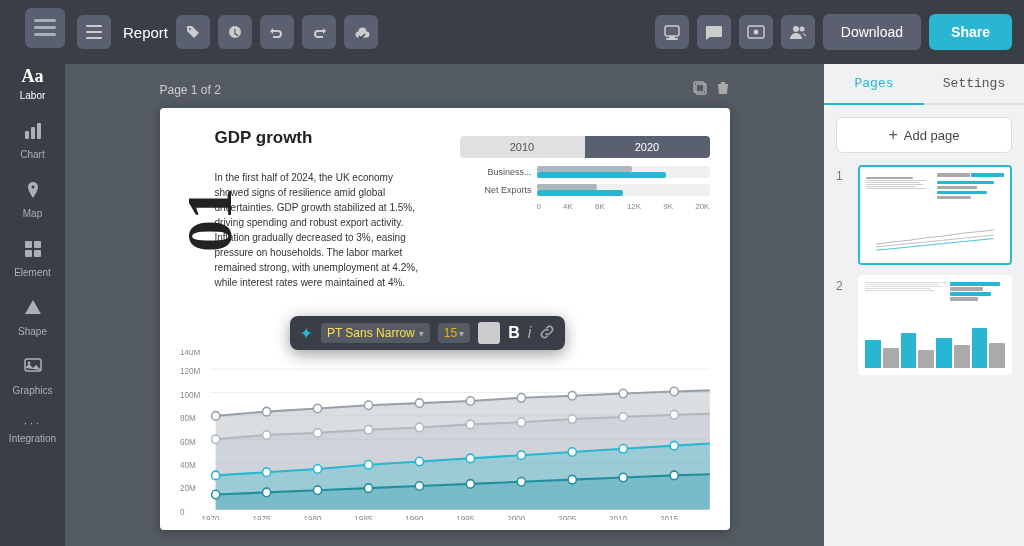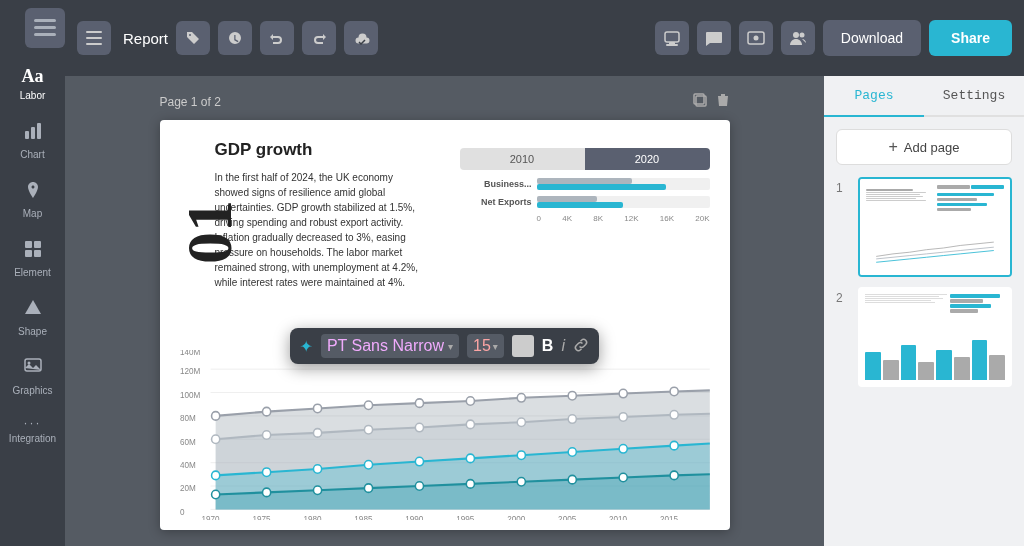--- a/index.html
+++ b/index.html
@@ -38,21 +38,21 @@
     
     .main-area {
       flex: 1;
       display: flex;
       flex-direction: column;
       background: #555b63;
     }
 
     
     .toolbar {
-      height: 76px;
+      height: 64px;
       background: #3a3f47;
       display: flex;
       align-items: center;
       padding: 0 12px;
       gap: 8px;
       flex-shrink: 0;
     }
     .toolbar-left {
       display: flex; align-items: center; gap: 8px;
     }
@@ -145,21 +145,21 @@
       top: 80px;
       font-family: Georgia, serif;
     }
     .content-main {
       margin-left: 55px;
     }
     .gdp-title {
       font-size: 17px;
       font-weight: 700;
       color: #222;
-      margin-bottom: 10px;
+      margin-bottom: 22px;
     }
     .gdp-text {
       font-size: 10.5px;
       color: #333;
       line-height: 1.5;
       max-width: 220px;
     }
 
     
     .chart-container {
@@ -197,21 +197,20 @@
       align-items: center;
       margin-bottom: 6px;
       gap: 5px;
     }
     .bar-label {
       font-size: 9px;
       color: #555;
       width: 72px;
       text-align: right;
       flex-shrink: 0;
-      font-weight: bold;
     }
     .bar-track {
       flex: 1;
       height: 14px;
       background: #f0f0f0;
       border-radius: 2px;
       position: relative;
       overflow: visible;
     }
     .bar-fill {
@@ -562,34 +561,34 @@
               <div class="bar-track" style="flex:1;height:12px;background:#f0f0f0;border-radius:2px;position:relative">
                 <div class="bar-fill bar-2010" style="position:absolute;top:0;left:0;width:35%;height:6px;background:#adb5bd;border-radius:2px"></div>
                 <div class="bar-fill bar-2020" style="position:absolute;bottom:0;left:0;width:50%;height:6px;background:#29b6d2;border-radius:2px"></div>
               </div>
             </div>
             <div class="chart-axis" style="display:flex;justify-content:space-between;margin-top:4px;padding-left:77px;font-size:8px;color:#888">
               <span>0</span>
                 <span>4K</span>
                 <span>8K</span>
                 <span>12K</span>
-                <span>16K</span>
+                <span>9K</span>
                 <span>20K</span>
             </div>
           </div>
         </div>
 
         <div class="format-toolbar">
           <span class="ft-move">✦</span>
           <div class="ft-font-select">
-            <span style="color:#f0abfc;font-size:16px">PT Sans Narrow</span>
+            <span style="color:#fde047;font-size:12px">PT Sans Narrow</span>
             <span style="color:#aaa;font-size:10px">▾</span>
           </div>
           <div class="ft-size-select">
-            <span style="color:#fca5a5;font-size:16px">15</span>
+            <span style="color:#eab308;font-size:12px">15</span>
             <span style="color:#aaa;font-size:10px">▾</span>
           </div>
           <div class="ft-color-btn"></div>
           <span class="ft-bold" style="color:#fff;font-size:16px;font-weight:900">B</span>
           <span class="ft-italic" style="color:#aaa;font-size:16px;font-style:italic">i</span>
           <span class="ft-link">
             <svg width="16" height="16" viewBox="0 0 16 16" fill="#aaa">
               <path d="M6.5 9.5a3 3 0 004.24 0l2-2a3 3 0 00-4.24-4.24L7.5 4.26" stroke="#aaa" stroke-width="1.5" fill="none"></path>
               <path d="M9.5 6.5a3 3 0 00-4.24 0l-2 2a3 3 0 004.24 4.24l.99-.99" stroke="#aaa" stroke-width="1.5" fill="none"></path>
             </svg>

